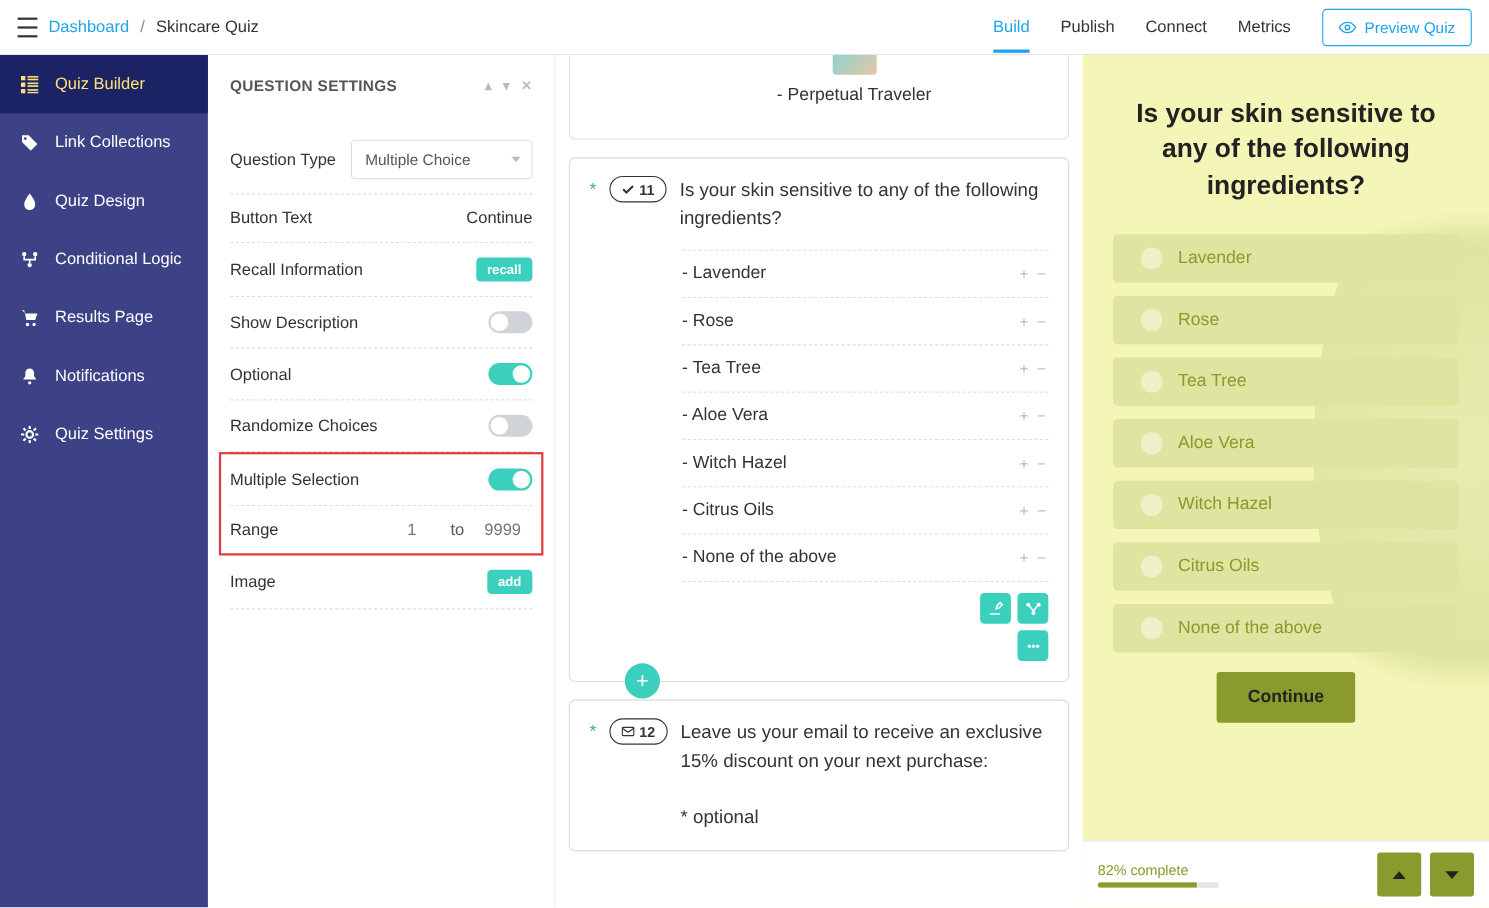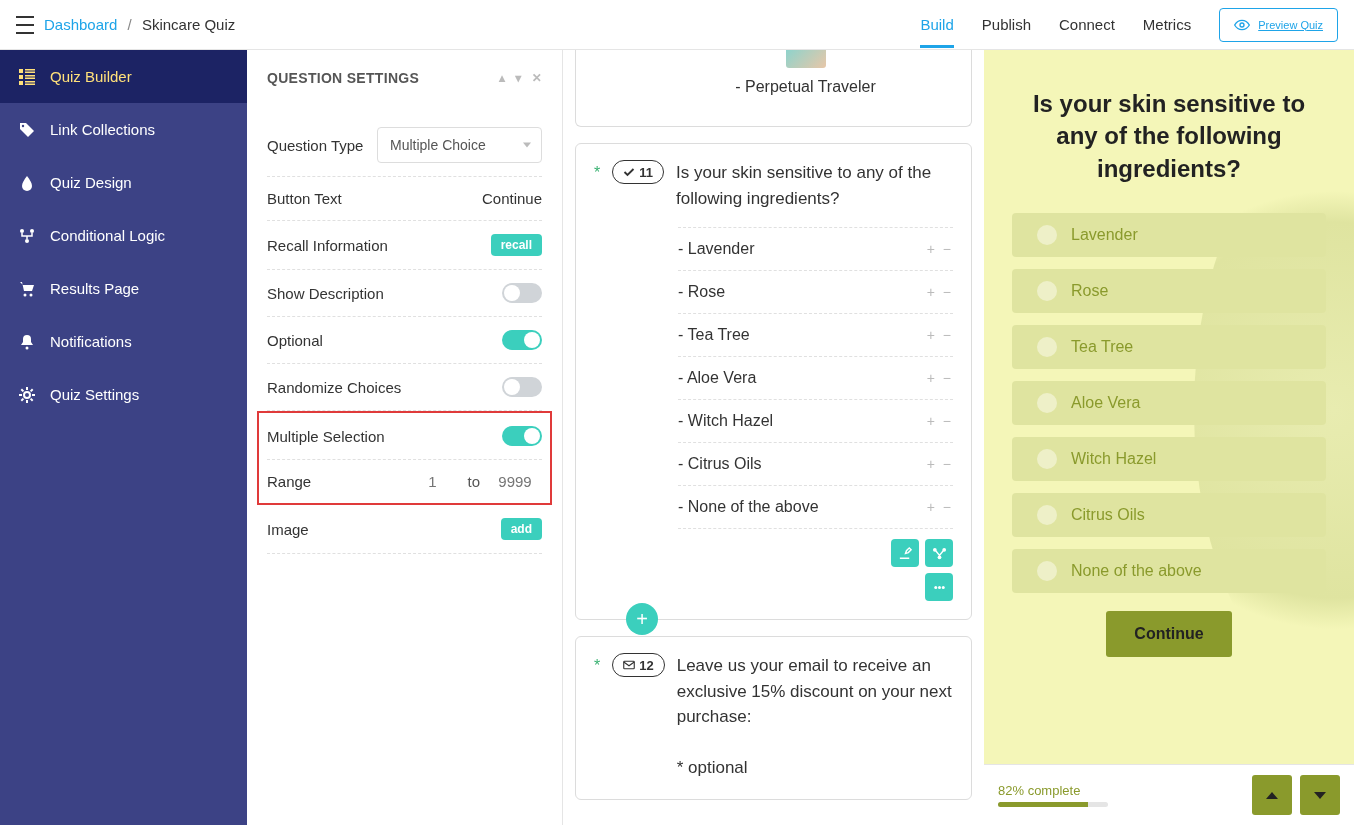--- a/index.html
+++ b/index.html
@@ -27,25 +27,25 @@
   .breadcrumb a { color:#1ea4e8; text-decoration:none; }
   .breadcrumb .sep { color:#888; margin:0 6px; }
   .breadcrumb .cur { color:#333; }
   .topbar-right { display:flex; align-items:center; gap:28px; }
   .nav-link { color:#333; font-size:15px; cursor:pointer; }
   .nav-link.active { color:#1ea4e8; position:relative; }
   .nav-link.active::after { content:""; position:absolute; left:0; right:0; bottom:-15px; height:3px; background:#1ea4e8; }
   .preview-btn {
     border:1px solid #1ea4e8; color:#1ea4e8; background:#fff;
     padding:8px 14px; border-radius:4px; display:flex; align-items:center; gap:8px;
-    font-size:11px; cursor:pointer;text-decoration:underline;
+    font-size:14px; cursor:pointer;
   }
   .layout { display:flex; height:775px; }
   .sidebar {
-    width:247px; background:#3c4285; color:#fff; flex-shrink:0;
+    width:189px; background:#3c4285; color:#fff; flex-shrink:0;
   }
   .side-item {
     display:flex; align-items:center; gap:14px;
     padding:18px 18px; font-size:15px; cursor:pointer;
   }
   .side-item.active { background:#1c2364; color:#ffe07a; }
   .side-item .ic { width:18px; display:flex; justify-content:center; }
   .sicon { width:16px; height:16px; fill:currentColor; }
 
   .settings-pane {

